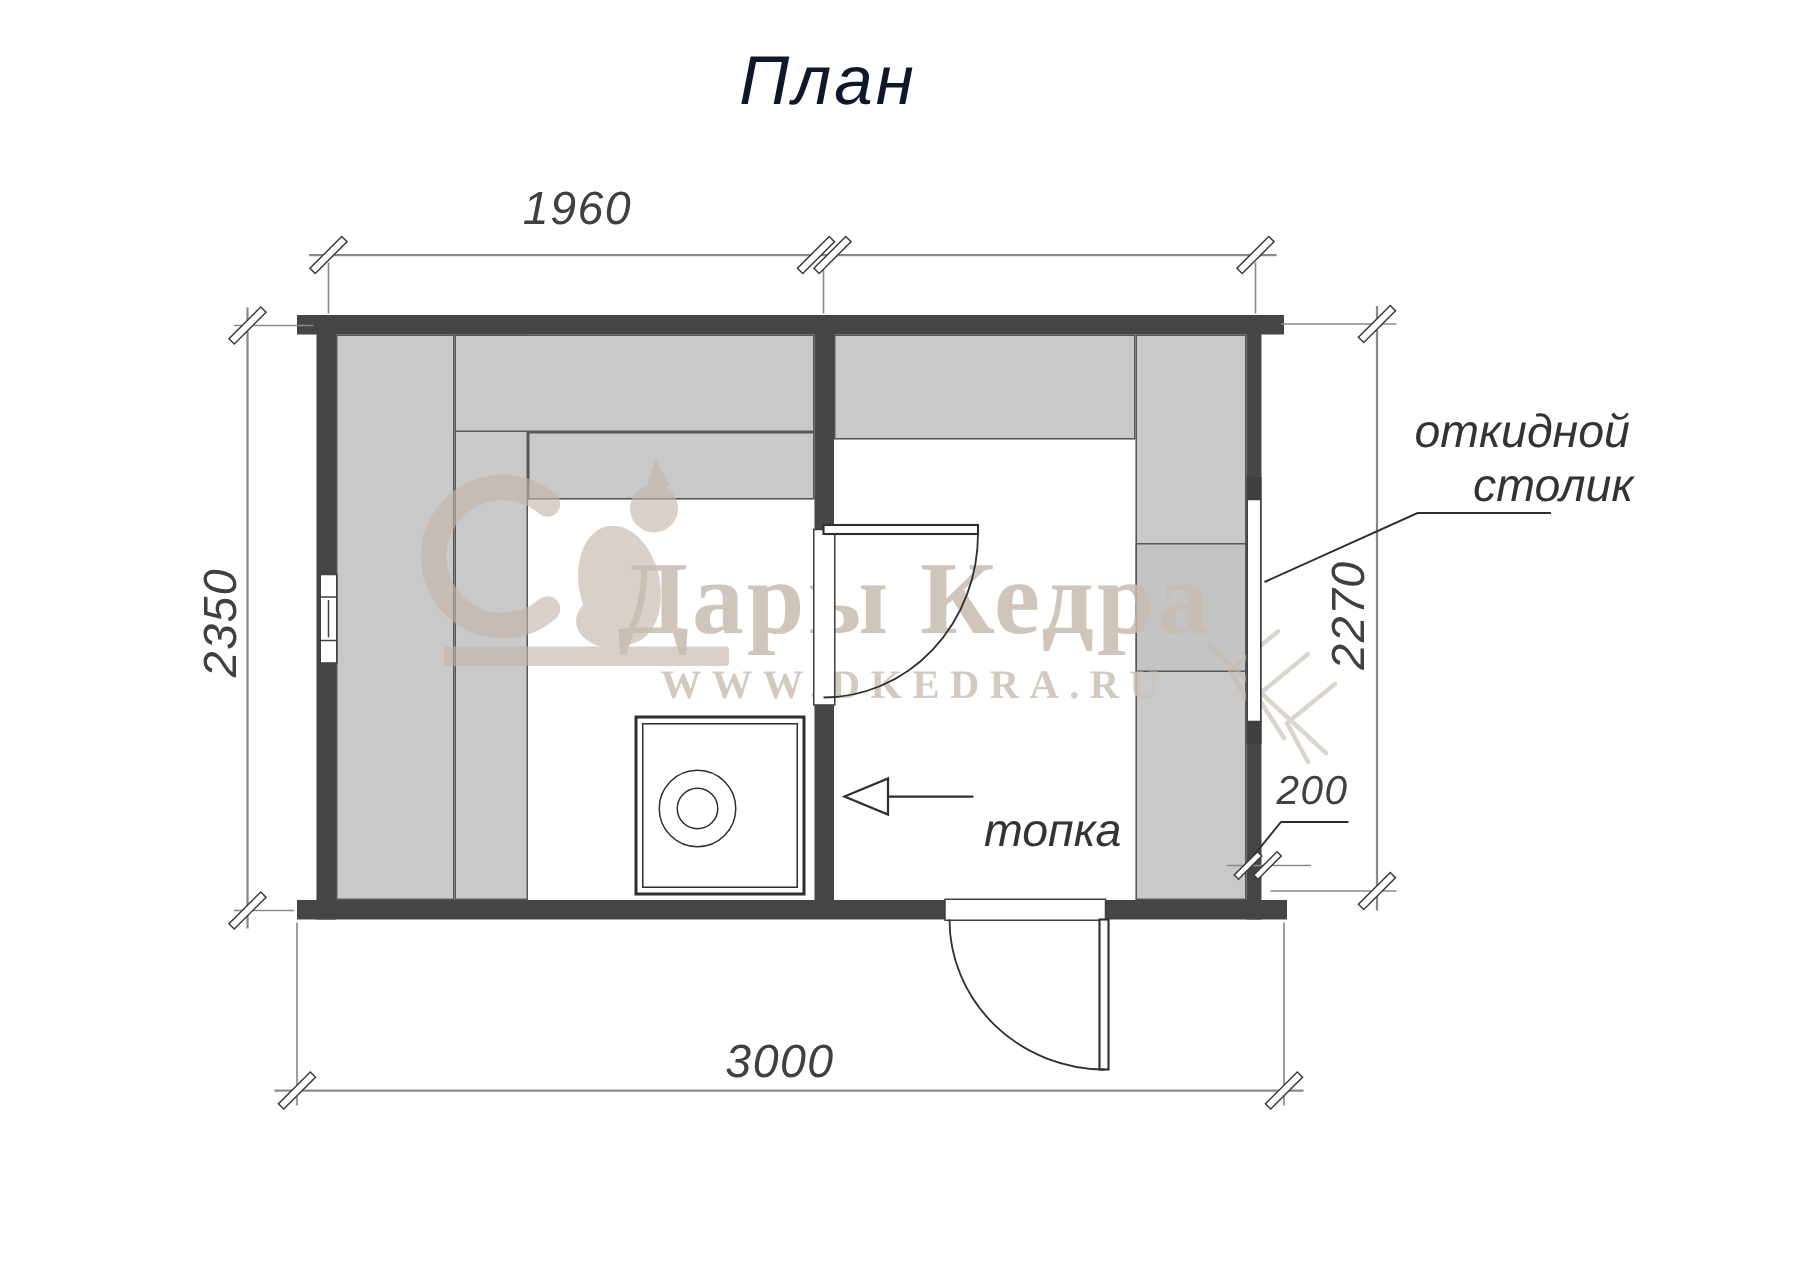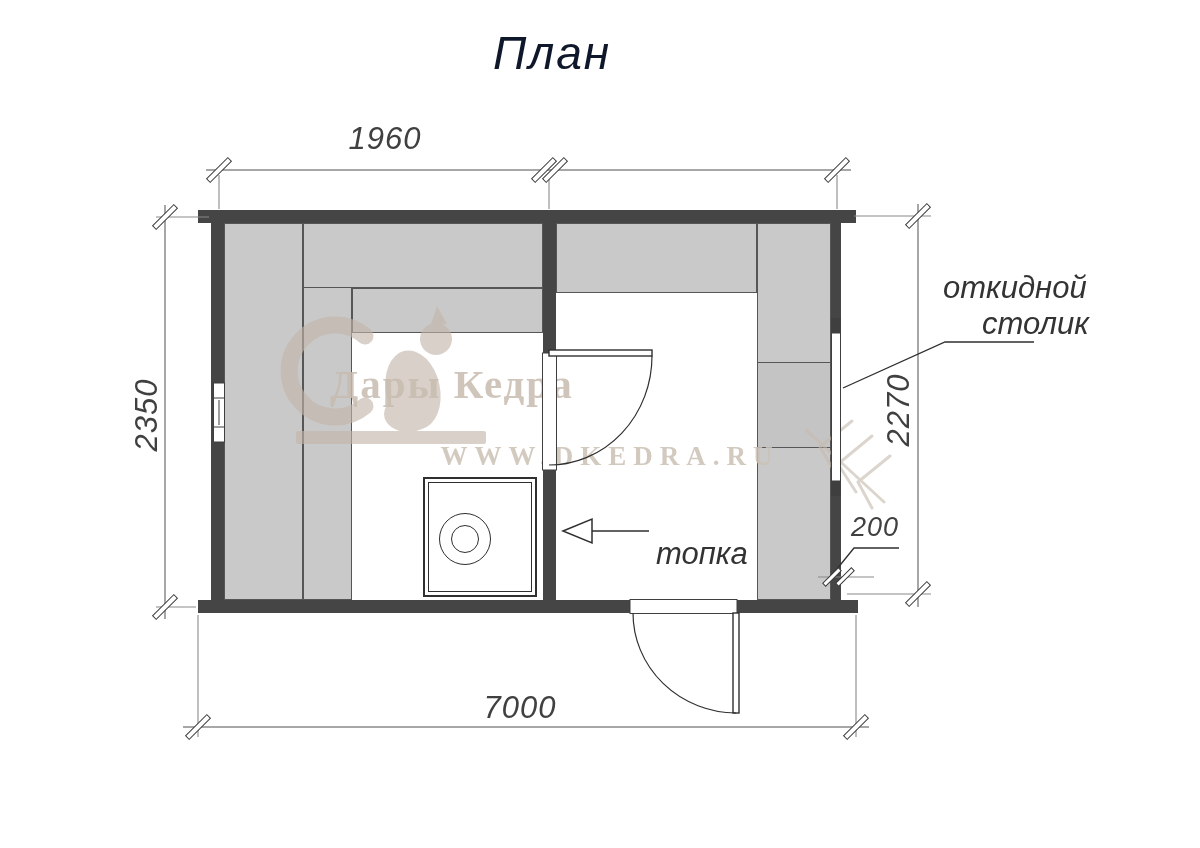--- a/index.html
+++ b/index.html
@@ -17,22 +17,22 @@
          border-radius:50%;box-sizing:border-box;}
   
   .title{position:absolute;left:452px;top:26px;width:200px;text-align:center;
          font-style:italic;font-size:46px;color:#0f172a;letter-spacing:2px;}
   .dim-label{position:absolute;font-style:italic;font-size:31px;color:#404040;
          text-align:center;letter-spacing:1px;white-space:nowrap;}
   .dim-label.vertical{transform:rotate(-90deg);}
   .note-label{position:absolute;font-style:italic;font-size:31px;color:#333;white-space:nowrap;}
   
   .wm{pointer-events:none;}
-  .wm-brand{position:absolute;left:330px;top:360px;width:560px;
-         font-family:"Liberation Serif",serif;font-weight:bold;font-size:41px;
+  .wm-brand{position:absolute;left:330px;top:360px;width:560px;text-align:center;
+         font-family:"Liberation Serif",serif;font-weight:bold;font-size:69px;
          color:#c8bcb0;letter-spacing:2px;opacity:.85;}
   .wm-site{position:absolute;left:330px;top:441px;width:560px;text-align:center;
          font-family:"Liberation Serif",serif;font-weight:bold;font-size:27px;
          color:#ccc1b5;letter-spacing:7px;opacity:.85;}
   svg{position:absolute;left:0;top:0;}
 </style>
 </head>
 <body>
 
 <div class="canvas">
@@ -153,20 +153,20 @@
       <rect x="821" y="575" width="22" height="4" transform="rotate(-45 832 577)"></rect>
       <rect x="834" y="575" width="22" height="4" transform="rotate(-45 845 577)"></rect>
     </g>
   </svg>
 
   <div class="title">План</div>
 
   <div class="dim-label" style="left:325px;top:121px;width:120px;">1960</div>
   <div class="dim-label vertical" style="left:92px;top:397px;width:110px;">2350</div>
   <div class="dim-label vertical" style="left:844px;top:392px;width:110px;">2270</div>
-  <div class="dim-label" style="left:460px;top:690px;width:120px;">7000</div>
+  <div class="dim-label" style="left:460px;top:690px;width:120px;">3000</div>
   <div class="dim-label" style="left:843px;top:512px;width:64px;font-size:27px;">200</div>
 
   <div class="note-label" style="left:943px;top:270px;">откидной</div>
   <div class="note-label" style="left:982px;top:306px;">столик</div>
   <div class="note-label" style="left:656px;top:536px;">топка</div>
 
 </div>
 
 </body></html>

